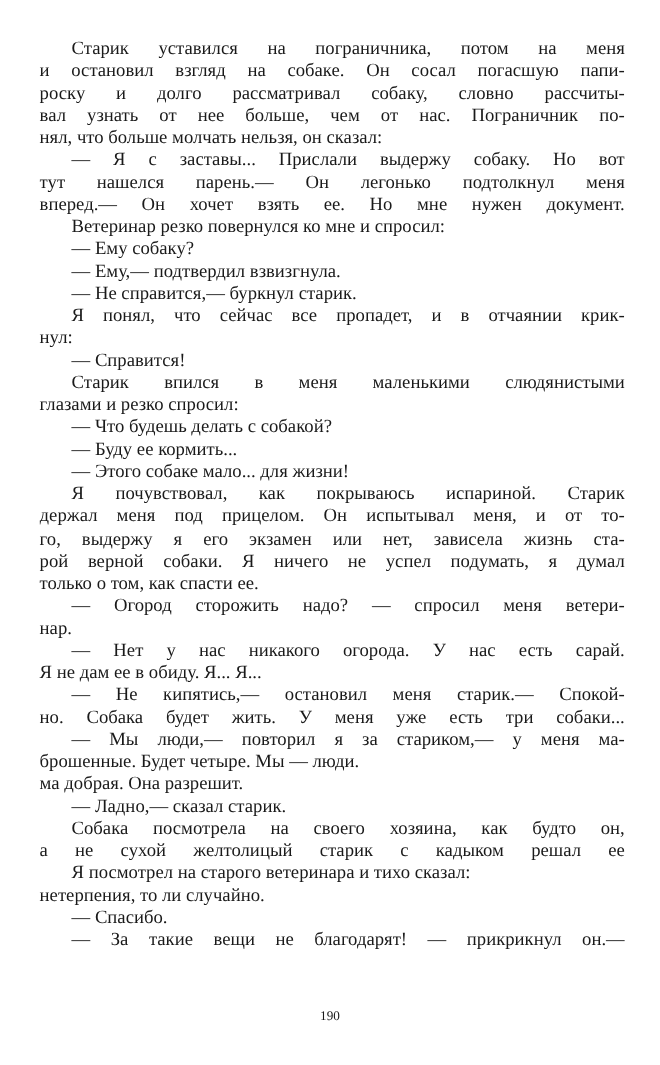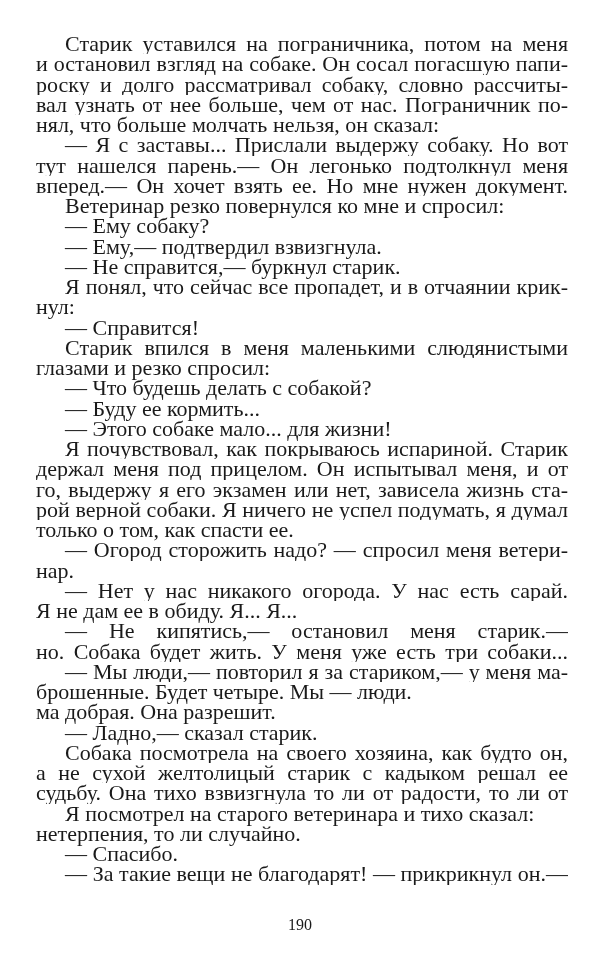--- a/index.html
+++ b/index.html
@@ -1,30 +1,30 @@
 <!DOCTYPE html>
 <html><head>
 <meta charset="utf-8">
 <style>
   html, body { margin: 0; padding: 0; background: #ffffff; }
   body { width: 600px; height: 968px; position: relative; overflow: hidden; }
   .page {
     position: absolute; left: 36px; top: 34px; width: 532px;
     font-family: "Liberation Serif", "DejaVu Serif", serif;
-    font-size: 22px; color: #1a1a1a;
+    font-size: 17px; color: #1a1a1a;
     line-height: 20.25px;
   }
   .line { white-space: nowrap; height: 20.25px; }
   .line.just { text-align: justify; text-align-last: justify; white-space: normal; overflow: hidden; }
   .line.indent { padding-left: 29px; }
   .page-number {
     position: absolute; left: 0; width: 600px; top: 916px;
     text-align: center;
     font-family: "Liberation Serif", "DejaVu Serif", serif;
-    font-size: 16px; color: #1a1a1a;
+    font-size: 12px; color: #1a1a1a;
   }
 </style>
 </head>
 <body>
 
 <div class="page" id="page-body">
     <div class="line indent just">Старик уставился на пограничника, потом на меня</div>
     <div class="line just">и остановил взгляд на собаке. Он сосал погасшую папи-</div>
     <div class="line just">роску и долго рассматривал собаку, словно рассчиты-</div>
     <div class="line just">вал узнать от нее больше, чем от нас. Пограничник по-</div>
@@ -54,19 +54,18 @@
     <div class="line indent just">— Нет у нас никакого огорода. У нас есть сарай.</div>
     <div class="line">Я не дам ее в обиду. Я... Я...</div>
     <div class="line indent just">— Не кипятись,— остановил меня старик.— Спокой-</div>
     <div class="line just">но. Собака будет жить. У меня уже есть три собаки...</div>
     <div class="line indent just">— Мы люди,— повторил я за стариком,— у меня ма-</div>
     <div class="line">брошенные. Будет четыре. Мы — люди.</div>
     <div class="line">ма добрая. Она разрешит.</div>
     <div class="line indent">— Ладно,— сказал старик.</div>
     <div class="line indent just">Собака посмотрела на своего хозяина, как будто он,</div>
     <div class="line just">а не сухой желтолицый старик с кадыком решал ее</div>
-    <div class="line just">судьбу. Она тихо взвизгнула то ли от радости, то ли от</div>
     <div class="line indent">Я посмотрел на старого ветеринара и тихо сказал:</div>
     <div class="line">нетерпения, то ли случайно.</div>
     <div class="line indent">— Спасибо.</div>
     <div class="line indent just">— За такие вещи не благодарят! — прикрикнул он.—</div>
   </div>
 <div class="page-number">190</div>
 
 </body></html>

